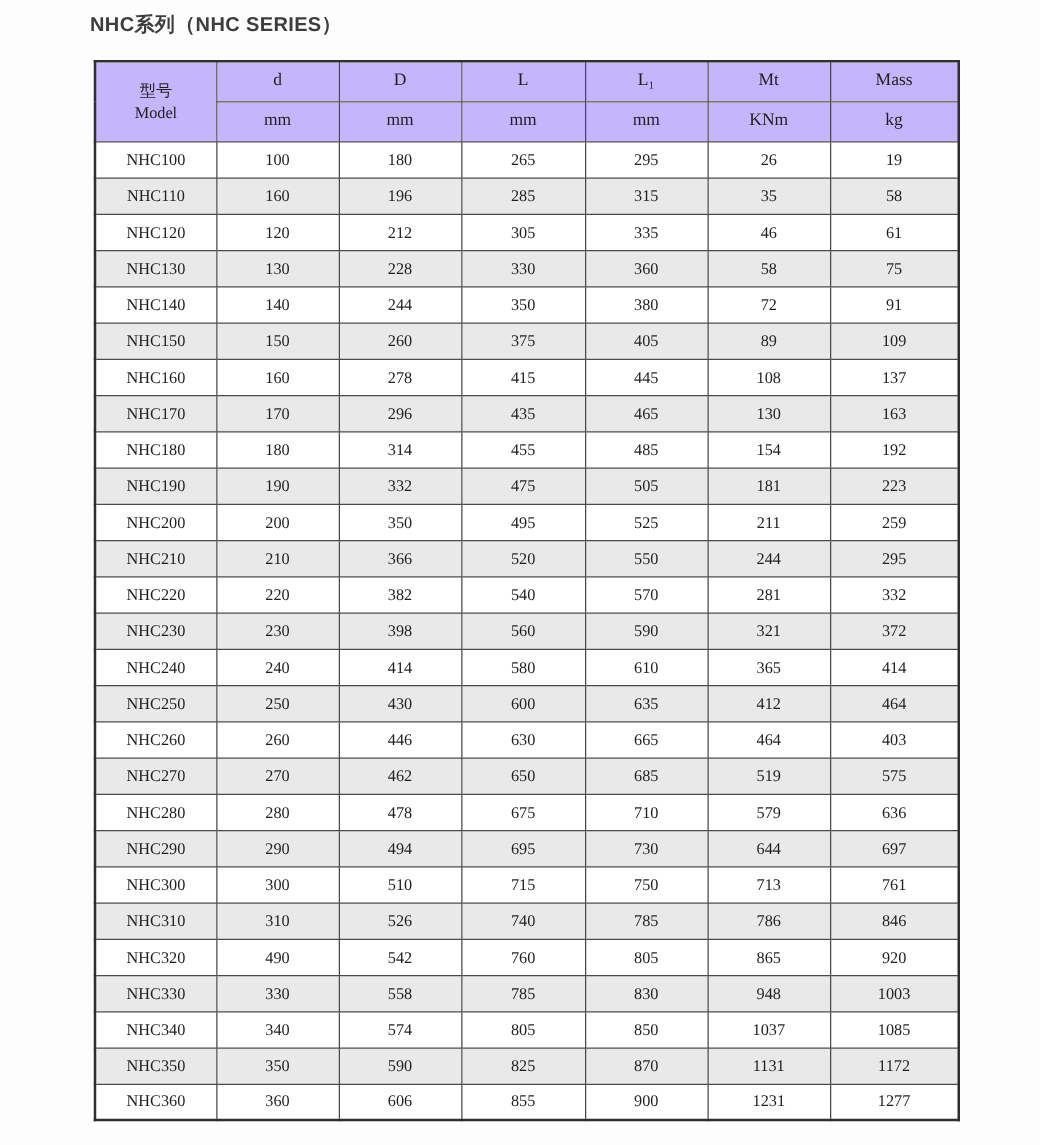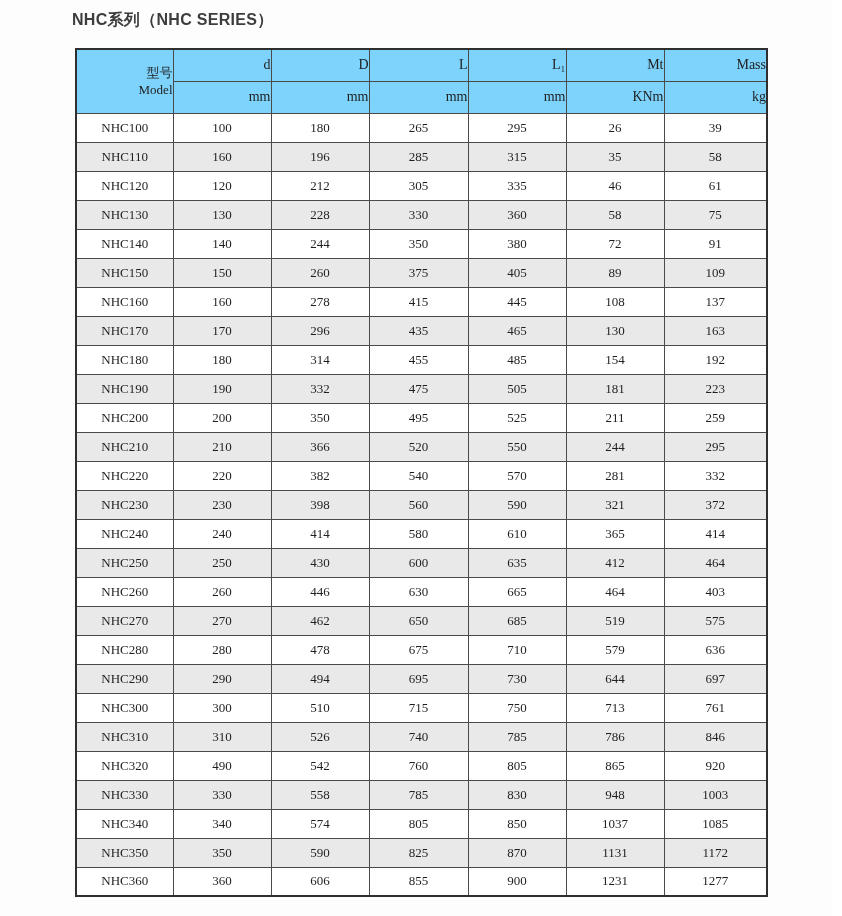--- a/index.html
+++ b/index.html
@@ -37,24 +37,23 @@
   .spec-table th, .spec-table td {
     border: 1px solid #4a4a4a;
     text-align: center;
     vertical-align: middle;
     font-size: 13px;
     font-weight: normal;
     overflow: hidden;
     white-space: nowrap;
   }
   .spec-table thead th {
-    background: #7dd3fc;
+    background: #c4b5fd;
     height: 32px;
     font-size: 14px;
-    text-align: right;
   }
   .spec-table th.model-th {
     line-height: 1.35;
     font-size: 13px;
   }
   .spec-table tbody td {
     height: 29px;
     background: #ffffff;
   }
   .spec-table tbody tr:nth-child(even) td {
@@ -101,21 +100,21 @@
       </tr>
     </thead>
     <tbody id="table-body">
         <tr>
           <td>NHC100</td>
           <td>100</td>
           <td>180</td>
           <td>265</td>
           <td>295</td>
           <td>26</td>
-          <td>39</td>
+          <td>19</td>
         </tr>
         <tr>
           <td>NHC110</td>
           <td>160</td>
           <td>196</td>
           <td>285</td>
           <td>315</td>
           <td>35</td>
           <td>58</td>
         </tr>

